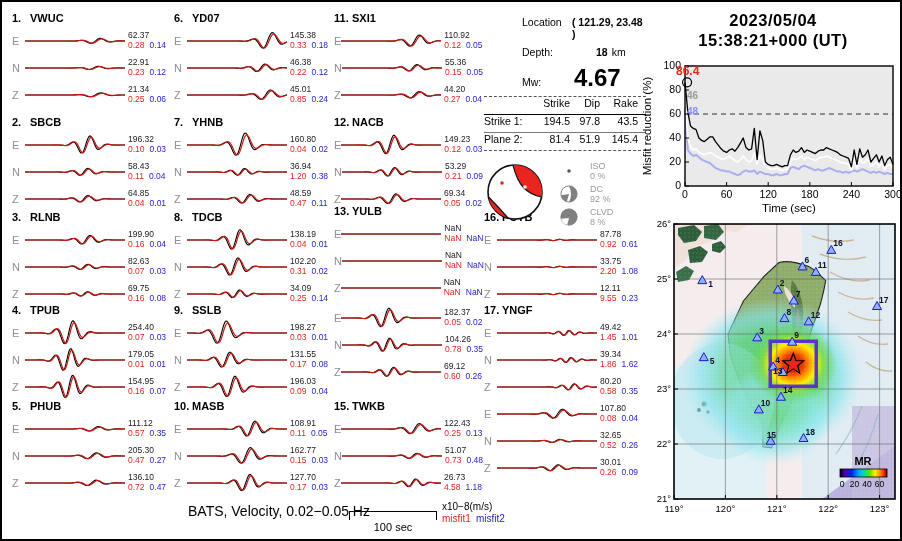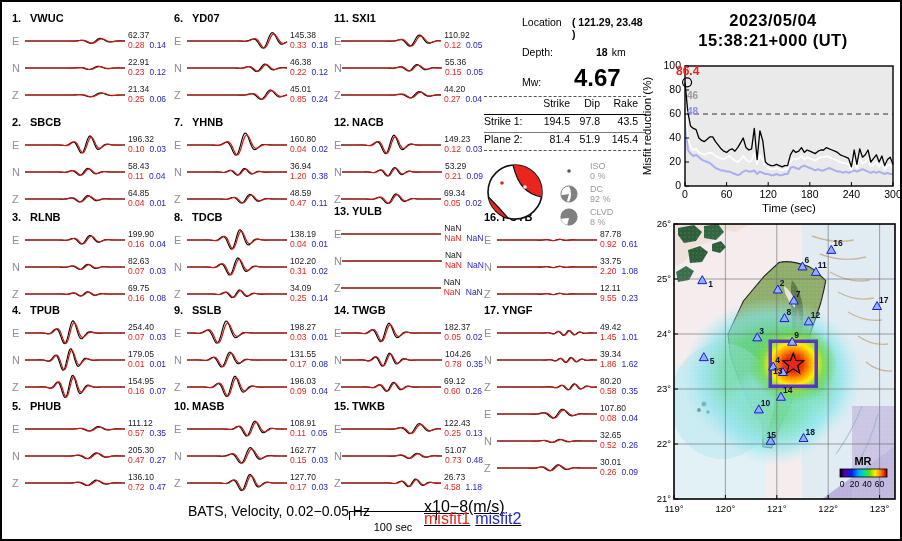--- a/index.html
+++ b/index.html
@@ -14,21 +14,21 @@
   svg.tr{width:100px;height:26px;overflow:visible;flex:none;}
   .vals{margin-left:3px;font-size:8.5px;line-height:9.5px;white-space:nowrap;}
   .vals .amp{color:#1a1a1a;}
   .m1{color:#e3251f;}
   .m2{color:#2525cc;margin-left:5px;}
   .caption{position:absolute;left:186px;top:501px;font-size:14px;color:#000;}
   .scalebar{position:absolute;left:347px;top:505px;width:88px;}
   .sb-line{height:9px;border-left:1.5px solid #000;border-right:1.5px solid #000;}
   .sb-mid{margin-top:4px;border-top:1.5px solid #000;}
   .sb-label{text-align:center;font-size:11px;margin-top:1px;}
-  .units{position:absolute;left:422px;top:499px;font-size:16px;line-height:12px;text-decoration:underline;}
+  .units{position:absolute;left:440px;top:499px;font-size:10px;line-height:12px;}
   .sol{position:absolute;left:482px;top:14px;width:162px;}
   .sol-title{font-size:12px;font-weight:bold;margin-bottom:7px;}
   .sol-row{font-size:10.5px;margin-bottom:6px;display:flex;align-items:baseline;}
   .sol-row .lb{width:52px;margin-left:38px;}
   .sol-row .vb{font-weight:bold;}
   .mw-val{font-size:24px;font-weight:bold;text-align:center;}
   .depth-val{font-weight:bold;margin-left:22px;}
   .soltable{margin-top:4px;border-top:1px dashed #555;border-bottom:1px dashed #555;font-size:10.5px;}
   .strow{display:flex;height:17px;align-items:flex-start;}
   .strow .c0{width:48px;}
@@ -517,21 +517,20 @@
             <path d="M0,13.00L1,13.00L2,13.00L3,13.00L4,13.00L5,13.00L6,13.00L7,13.00L8,13.00L9,13.00L10,13.00L11,13.00L12,13.00L13,13.00L14,13.00L15,13.00L16,13.00L17,13.00L18,13.00L19,13.00L20,13.00L21,13.00L22,13.00L23,13.00L24,13.00L25,13.00L26,13.00L27,13.00L28,13.00L29,13.00L30,13.00L31,13.00L32,13.00L33,13.00L34,13.00L35,13.00L36,13.00L37,13.00L38,13.00L39,13.00L40,13.00L41,13.00L42,13.00L43,13.00L44,13.00L45,13.00L46,13.00L47,13.00L48,13.00L49,13.00L50,13.00L51,13.00L52,13.00L53,13.00L54,13.00L55,13.00L56,13.00L57,13.00L58,13.00L59,13.00L60,13.00L61,13.00L62,13.00L63,13.00L64,13.00L65,13.00L66,13.00L67,13.00L68,13.00L69,13.00L70,13.00L71,13.00L72,13.00L73,13.00L74,13.00L75,13.00L76,13.00L77,13.00L78,13.00L79,13.00L80,13.00L81,13.00L82,13.00L83,13.00L84,13.00L85,13.00L86,13.00L87,13.00L88,13.00L89,13.00L90,13.00L91,13.00L92,13.00L93,13.00L94,13.00L95,13.00L96,13.00L97,13.00L98,13.00L99,13.00L100,13.00" fill="none" stroke="#000" stroke-width="1.1"></path>
             <path d="M0,13.00L1,13.00L2,13.00L3,13.00L4,13.00L5,13.00L6,13.00L7,13.00L8,13.00L9,13.00L10,13.00L11,13.00L12,13.00L13,13.00L14,13.00L15,13.00L16,13.00L17,13.00L18,13.00L19,13.00L20,13.00L21,13.00L22,13.00L23,13.00L24,13.00L25,13.00L26,13.00L27,13.00L28,13.00L29,13.00L30,13.00L31,13.00L32,13.00L33,13.00L34,13.00L35,13.00L36,13.00L37,13.00L38,13.00L39,13.00L40,13.00L41,13.00L42,13.00L43,13.00L44,13.00L45,13.00L46,13.00L47,13.00L48,13.00L49,13.00L50,13.00L51,13.00L52,13.00L53,13.00L54,13.00L55,13.00L56,13.00L57,13.00L58,13.00L59,13.00L60,13.00L61,13.00L62,13.00L63,13.00L64,13.00L65,13.00L66,13.00L67,13.00L68,13.00L69,13.00L70,13.00L71,13.00L72,13.00L73,13.00L74,13.00L75,13.00L76,13.00L77,13.00L78,13.00L79,13.00L80,13.00L81,13.00L82,13.00L83,13.00L84,13.00L85,13.00L86,13.00L87,13.00L88,13.00L89,13.00L90,13.00L91,13.00L92,13.00L93,13.00L94,13.00L95,13.00L96,13.00L97,13.00L98,13.00L99,13.00L100,13.00" fill="none" stroke="#cc1810" stroke-width="1.2"></path>
           </svg>
           <div class="vals">
             <div class="amp">NaN</div>
             <div><span class="m1">NaN</span><span class="m2">NaN</span></div>
           </div>
         </div>
       </div>
       <div class="sblock" style="top: 302px;">
-        <div class="shdr"><span class="snum">14.</span><span>TWGB</span></div>
         <div class="trow">
           <div class="clabel">E</div>
           <svg class="tr" viewBox="0 0 100 26">
             <path d="M0,13.00L1,13.00L2,13.00L3,13.00L4,13.00L5,13.00L6,13.00L7,13.00L8,13.00L9,13.00L10,12.99L11,12.98L12,12.98L13,12.97L14,12.97L15,12.97L16,12.99L17,13.04L18,13.10L19,13.20L20,13.31L21,13.42L22,13.50L23,13.51L24,13.40L25,13.13L26,12.70L27,12.09L28,11.37L29,10.64L30,10.05L31,9.76L32,9.94L33,10.70L34,12.07L35,13.97L36,16.19L37,18.42L38,20.29L39,21.43L40,21.55L41,20.51L42,18.36L43,15.35L44,11.90L45,8.52L46,5.70L47,3.86L48,3.24L49,3.87L50,5.56L51,7.99L52,10.74L53,13.36L54,15.52L55,16.97L56,17.64L57,17.58L58,16.95L59,15.98L60,14.88L61,13.85L62,13.01L63,12.44L64,12.13L65,12.05L66,12.13L67,12.31L68,12.52L69,12.71L70,12.87L71,12.98L72,13.05L73,13.08L74,13.08L75,13.07L76,13.05L77,13.03L78,13.02L79,13.01L80,13.00L81,13.00L82,13.00L83,13.00L84,13.00L85,13.00L86,13.00L87,13.00L88,13.00L89,13.00L90,13.00L91,13.00L92,13.00L93,13.00L94,13.00L95,13.00L96,13.00L97,13.00L98,13.00L99,13.00L100,13.00" fill="none" stroke="#000" stroke-width="1.1"></path>
             <path d="M0,13.00L1,13.00L2,13.00L3,13.00L4,13.00L5,13.00L6,13.00L7,13.00L8,13.00L9,13.00L10,12.99L11,12.99L12,12.98L13,12.97L14,12.96L15,12.95L16,12.96L17,12.98L18,13.03L19,13.11L20,13.22L21,13.35L22,13.49L23,13.59L24,13.63L25,13.54L26,13.28L27,12.83L28,12.18L29,11.41L30,10.60L31,9.91L32,9.52L33,9.59L34,10.24L35,11.51L36,13.33L37,15.51L38,17.74L39,19.66L40,20.93L41,21.25L42,20.49L43,18.70L44,16.07L45,13.00L46,9.93L47,7.30L48,5.51L49,4.75L50,5.07L51,6.34L52,8.26L53,10.49L54,12.67L55,14.49L56,15.76L57,16.41L58,16.48L59,16.09L60,15.40L61,14.59L62,13.82L63,13.17L64,12.72L65,12.46L66,12.37L67,12.41L68,12.51L69,12.65L70,12.78L71,12.89L72,12.97L73,13.02L74,13.04L75,13.05L76,13.04L77,13.03L78,13.02L79,13.01L80,13.01L81,13.00L82,13.00L83,13.00L84,13.00L85,13.00L86,13.00L87,13.00L88,13.00L89,13.00L90,13.00L91,13.00L92,13.00L93,13.00L94,13.00L95,13.00L96,13.00L97,13.00L98,13.00L99,13.00L100,13.00" fill="none" stroke="#cc1810" stroke-width="1.2"></path>
           </svg>
           <div class="vals">
             <div class="amp">182.37</div>
             <div><span class="m1">0.05</span><span class="m2">0.02</span></div>
           </div>

